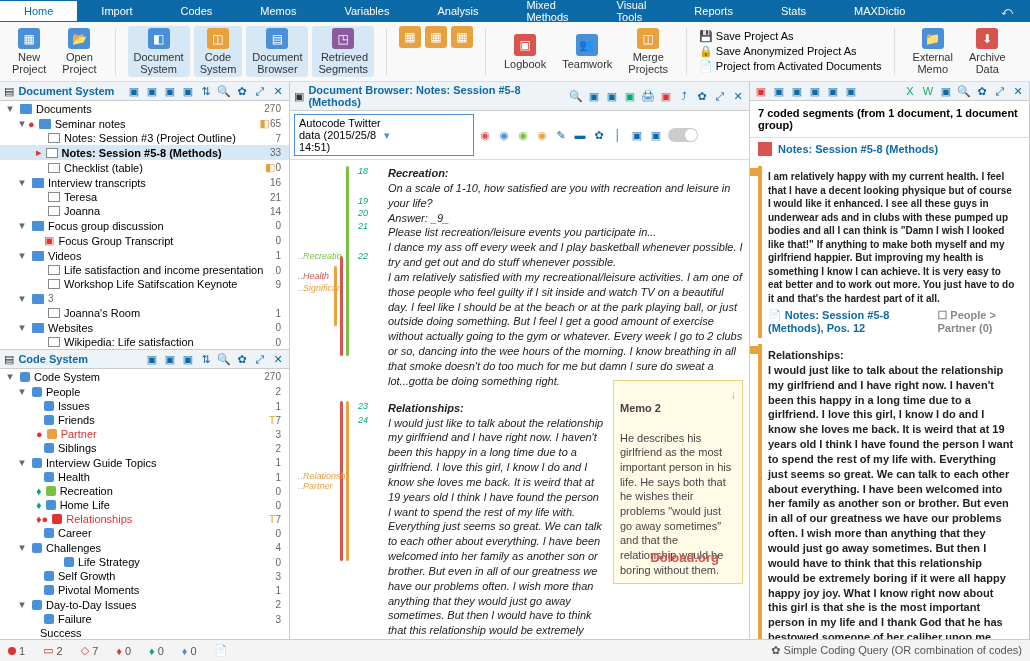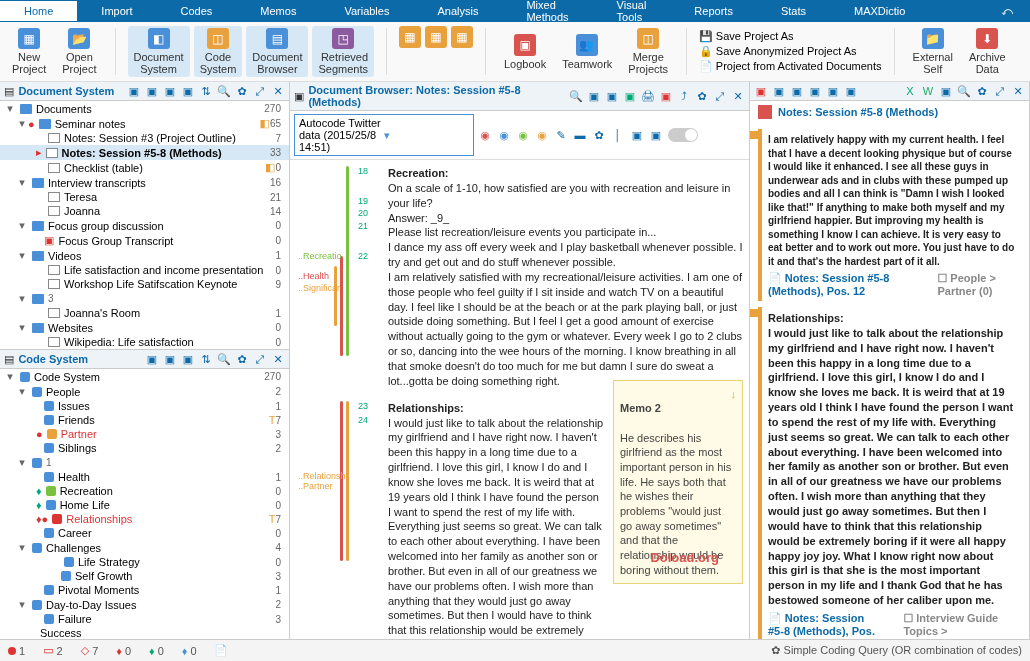--- a/index.html
+++ b/index.html
@@ -32,21 +32,21 @@
 .twist { width:12px; text-align:center; color:#666; }
 .ticon { width:12px; height:10px; margin:0 4px; display:inline-block; }
 .folder { background:#4a90d9; border-radius:1px; }
 .doc { background:#fff; border:1px solid #888; }
 .tlabel { flex:1; white-space:nowrap; overflow:hidden; text-overflow:ellipsis; }
 .count { color:#666; font-size:10px; padding-right:4px; }
 .left-split { display:flex; flex-direction:column; height:50%; }
 .cs { display:flex; flex-direction:column; flex:1; border-top:1px solid #ccc; }
 .csq { width:10px; height:10px; margin:0 4px; display:inline-block; border-radius:2px; }
 .browser { flex:1; overflow:auto; padding:6px 4px 6px 8px; position:relative; }
-.dbrow { display:flex; margin-bottom:12px; }
+.dbrow { display:flex; margin-bottom:12px;font-style:italic; }
 .gutter { width:90px; position:relative; flex-shrink:0; }
 .bar { position:absolute; width:3px; border-radius:2px; }
 .taglabel { position:absolute; font-size:9px; white-space:nowrap; }
 .ctext { flex:1; color:#222; line-height:1.35; font-size:11px; }
 .ctext b { font-weight:bold; }
 .ln { position:absolute; left:60px; font-size:9px; color:#0a7; }
 .autoc { display:flex; align-items:center; padding:3px 4px; gap:4px; border-bottom:1px solid #ddd; }
 .autosel { flex:0 0 180px; border:1px solid #4a90d9; padding:2px 4px; font-size:10px; display:flex; align-items:center; }
 .autosel span { flex:1; }
 .tb { display:flex; gap:5px; align-items:center; }
@@ -152,21 +152,21 @@
   <div style="display:flex;flex-direction:column;gap:2px;font-size:10px;justify-content:center">
     <span>💾 <span>Save Project As</span></span>
     <span>🔒 <span>Save Anonymized Project As</span></span>
     <span>📄 <span>Project from Activated Documents</span></span>
   </div>
   <div class="sep"></div>
   <div class="rgroup">
     <div class="rbtn">
         <div class="ricon">📁</div>
         <span style="white-space:pre;text-align:center">External
-Self</span>
+Memo</span>
       </div>
     <div class="rbtn">
         <div class="ricon red">⬇</div>
         <span style="white-space:pre;text-align:center">Archive
 Data</span>
       </div>
   </div>
 </div>
 
 <div class="main">
@@ -332,20 +332,21 @@
             <span class="count">3</span>
           </div>
         <div class="trow" style="padding-left:40px">
             <span class="csq" style="background:#4a90d9"></span>
             <span class="tlabel">Siblings</span>
             <span class="count">2</span>
           </div>
         <div class="trow" style="padding-left:16px">
             <span class="twist">▾</span>
             <span class="csq" style="background:#4a90d9"></span>
+            <span class="tlabel">Interview Guide Topics</span>
             <span class="count">1</span>
           </div>
         <div class="trow" style="padding-left:40px">
             <span class="csq" style="background:#4a90d9"></span>
             <span class="tlabel">Health</span>
             <span class="count">1</span>
           </div>
         <div class="trow" style="padding-left:36px">
             <span style="color:#0a7">♦</span>
             <span class="csq" style="background:#7ac142"></span>
@@ -374,21 +375,21 @@
             <span class="twist">▾</span>
             <span class="csq" style="background:#4a90d9"></span>
             <span class="tlabel">Challenges</span>
             <span class="count">4</span>
           </div>
         <div class="trow" style="padding-left:60px">
             <span class="csq" style="background:#4a90d9"></span>
             <span class="tlabel">Life Strategy</span>
             <span class="count">0</span>
           </div>
-        <div class="trow" style="padding-left:57px">
+        <div class="trow" style="padding-left:40px">
             <span class="csq" style="background:#4a90d9"></span>
             <span class="tlabel">Self Growth</span>
             <span class="count">3</span>
           </div>
         <div class="trow" style="padding-left:40px">
             <span class="csq" style="background:#4a90d9"></span>
             <span class="tlabel">Pivotal Moments</span>
             <span class="count">1</span>
           </div>
         <div class="trow" style="padding-left:16px">
@@ -508,20 +509,21 @@
       <div class="icons">
         <span style="color:#0a7">X</span>
         <span style="color:#2a6">W</span>
         <span>▣</span>
         <span>🔍</span>
           <span>✿</span>
         <span>⤢</span>
           <span>✕</span>
       </div>
     </div>
+    <div class="seg7">7 coded segments (from 1 document, 1 document group)</div>
     <div class="seghead">
       <span class="sicon"></span>
       <span>Notes: Session #5-8 (Methods)</span>
     </div>
     <div class="segbody">
       <div class="segment">
         <span class="sq"></span>
         <p>I am relatively happy with my current health.  I feel that I have a decent looking physique but of course I would like it enhanced.  I see all these guys in underwear ads and in clubs with these pumped up bodies and all I can think is "Damn I wish I looked like that!"  If anything to make both myself and my girlfriend happier.  But improving my health is something I know I can achieve.  It is very easy to eat better and to work out more.  You just have to do it and that's the hardest part of it all.</p>
         <div class="segmeta">
             <span>📄 <span>Notes: Session #5-8 (Methods), Pos. 12</span></span>

